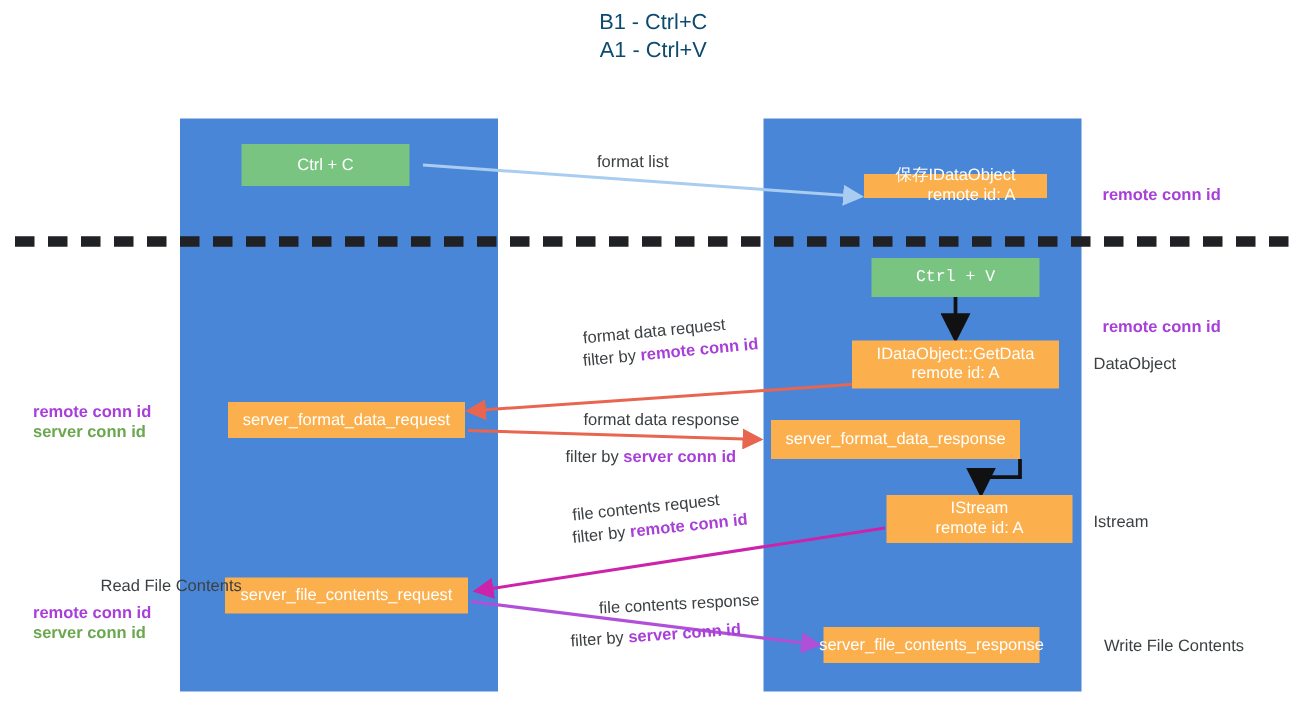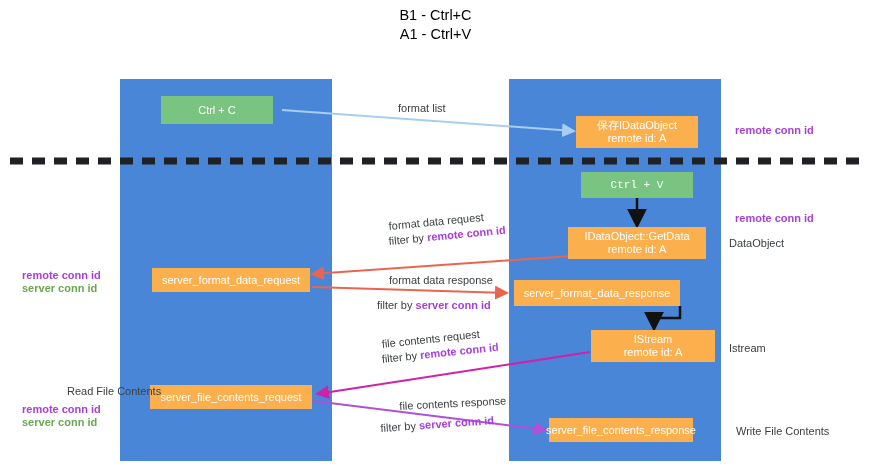--- a/index.html
+++ b/index.html
@@ -7,21 +7,21 @@
     width:871px;height:467px;position:relative;overflow:hidden;
     font-family:"Liberation Sans","DejaVu Sans",sans-serif;
     color:#3c4043;
   }
   .stage{position:absolute;left:0;top:0;width:871px;height:467px;}
   .svg-layer{position:absolute;left:0;top:0;width:871px;height:467px;pointer-events:none;}
 
   
   .title{
     position:absolute;left:0;top:6px;width:871px;text-align:center;
-    font-size:14.5px;line-height:19px;color:#000000;white-space:pre;
+    font-size:14.5px;line-height:19px;color:#0c4a6e;white-space:pre;
   }
 
   
   .col-head{
     position:absolute;text-align:center;font-size:11.5px;line-height:13px;color:#3c4043;
   }
   .col-head .l2{display:block;}
 
   
   .lane{position:absolute;background:#4a86d8;}
@@ -94,21 +94,21 @@
 
     <line x1="590" y1="352" x2="317" y2="394" stroke="#cc23aa" stroke-width="2" marker-end="url(#ah-magenta)"></line>
 
     <line x1="314" y1="401" x2="546" y2="430" stroke="#b04fd8" stroke-width="2" marker-end="url(#ah-violet)"></line>
   </svg>
 
   <div class="box green" id="box-ctrl-c" style="left:161px;top:96px;width:112px;height:28px;">
     <span>Ctrl + C</span>
   </div>
 
-  <div class="box orange" id="box-save-idataobject" style="left:576px;top:116px;width:122px;height:32px;">
+  <div class="box orange" id="box-save-idataobject" style="left:576px;top:116px;width:122px;height:16px;text-align:right;">
     <span class="two-line">保存IDataObject
 remote id: A</span>
   </div>
 
   <div class="box green" id="box-ctrl-v" style="left:581px;top:172px;width:112px;height:26px;font-family:Liberation Mono, monospace;">
     <span>Ctrl + V</span>
   </div>
 
   <div class="box orange" id="box-getdata" style="left:568px;top:227px;width:138px;height:32px;">
     <span class="two-line">IDataObject::GetData

